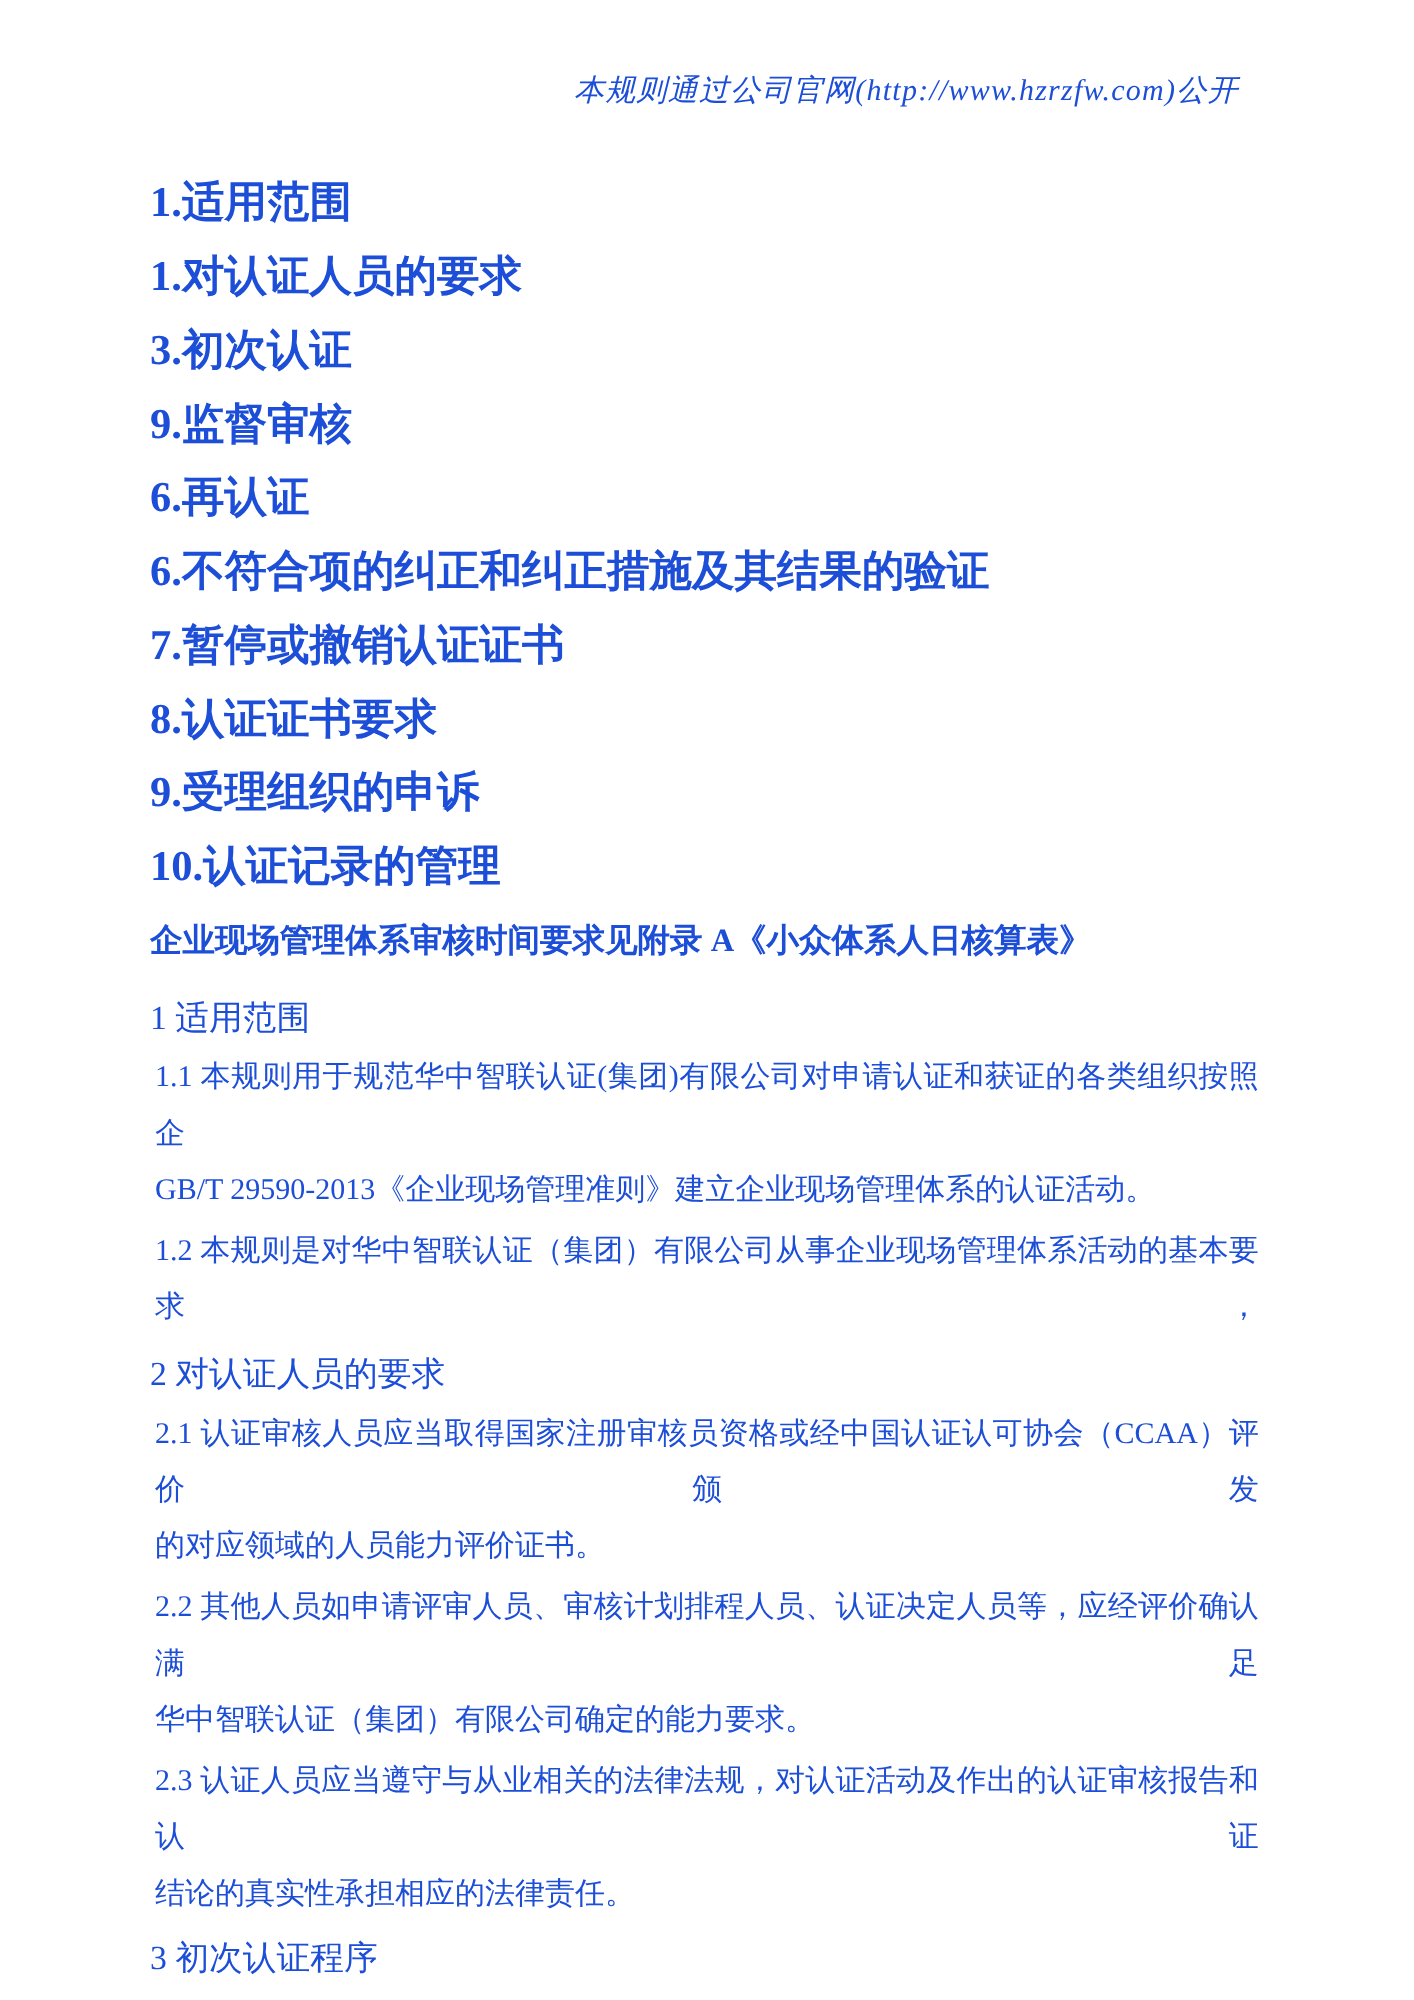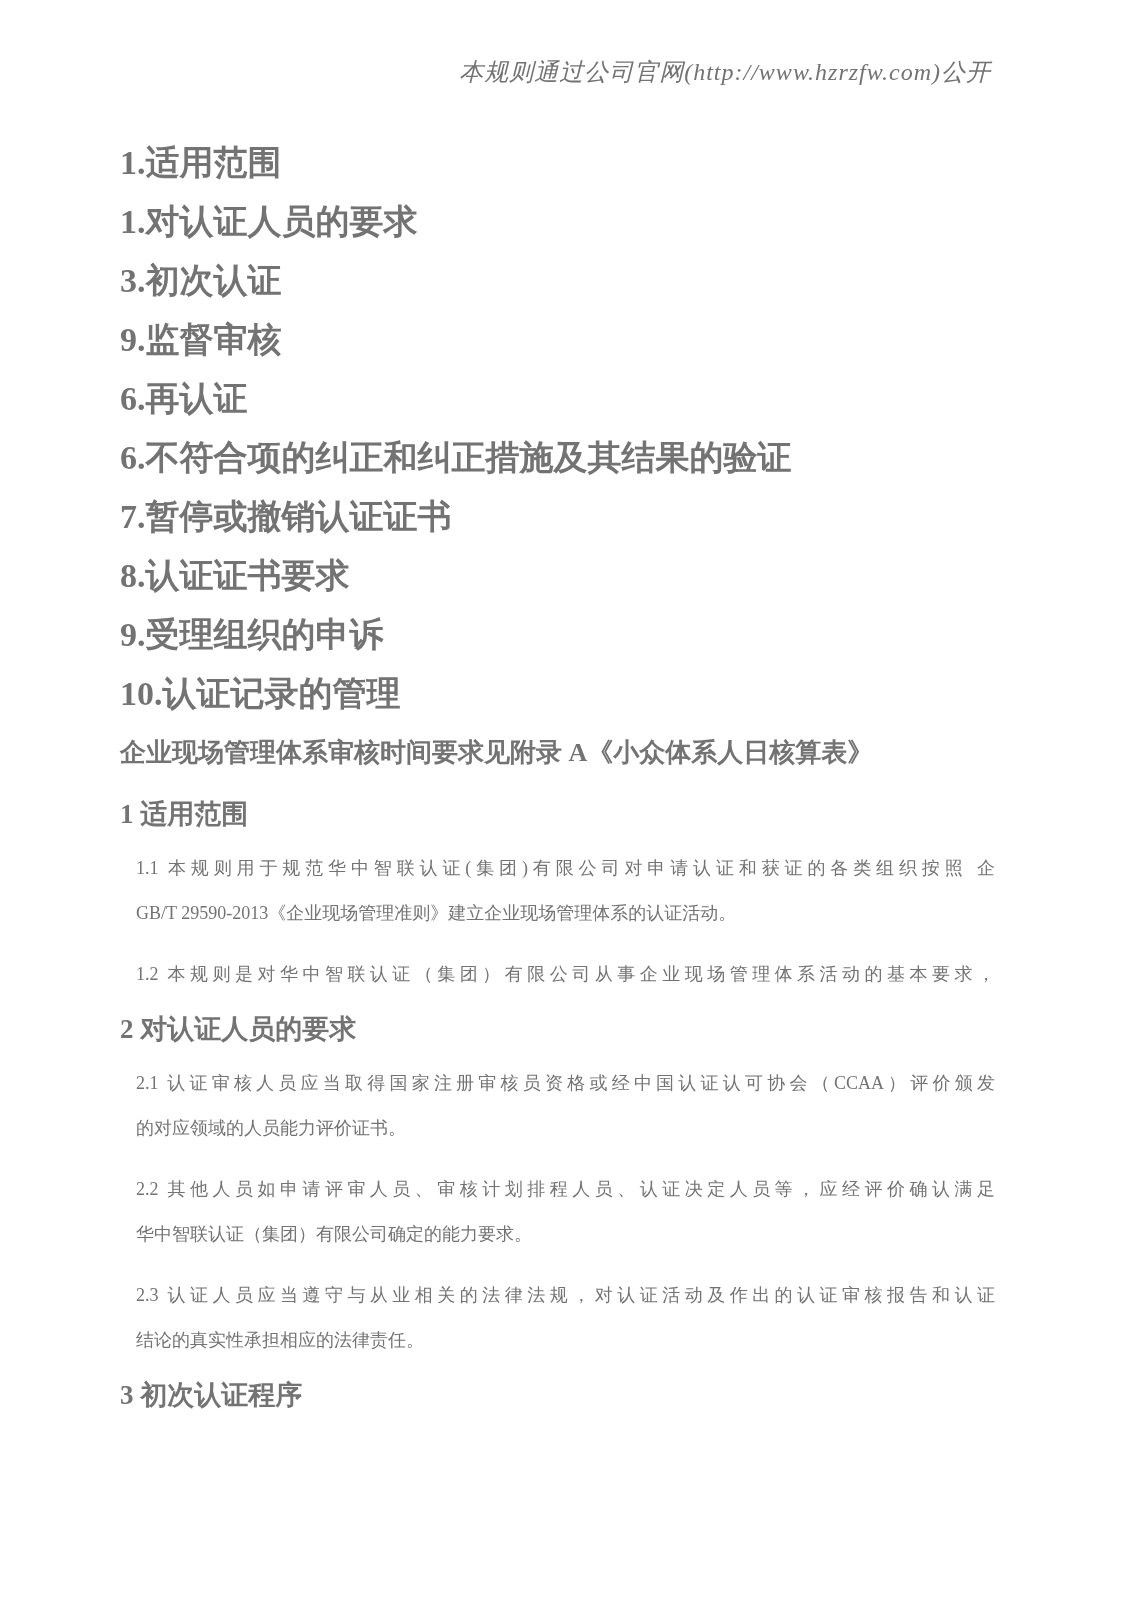--- a/index.html
+++ b/index.html
@@ -5,21 +5,21 @@
   html, body {
     margin: 0;
     padding: 0;
     background: #ffffff;
   }
   .page {
     position: relative;
     width: 1131px;
     height: 1600px;
     background: #ffffff;
-    color: #737373;
+    color: #1d4ed8;
     font-family: "Liberation Serif", "DejaVu Serif", serif;
     overflow: hidden;
   }
   .header-note {
     position: absolute;
     top: 56px;
     right: 140px;
     font-size: 24px;
     font-style: italic;
     letter-spacing: 1px;
@@ -47,29 +47,29 @@
   }
   .toc-note {
     font-size: 26px;
     font-weight: bold;
     line-height: 30px;
     margin: 0;
     white-space: nowrap;
   }
   .sec-heading {
     font-size: 27px;
-    font-weight: bold;
+    font-weight: normal;
     line-height: 32px;
     margin: 30px 0 10px 0;
   }
   .sec-heading.sec-2 { margin-top: 14px; }
   .sec-heading.sec-3 { margin-top: 12px; }
   .para {
-    margin: 16px;
-    font-size: 18px;
+    margin: 4px;
+    font-size: 24px;
     line-height: 45px;
   }
   .para .line {
     text-align: left;
   }
   .para .line.fill {
     text-align: justify;
     text-align-last: justify;
   }
 </style>

